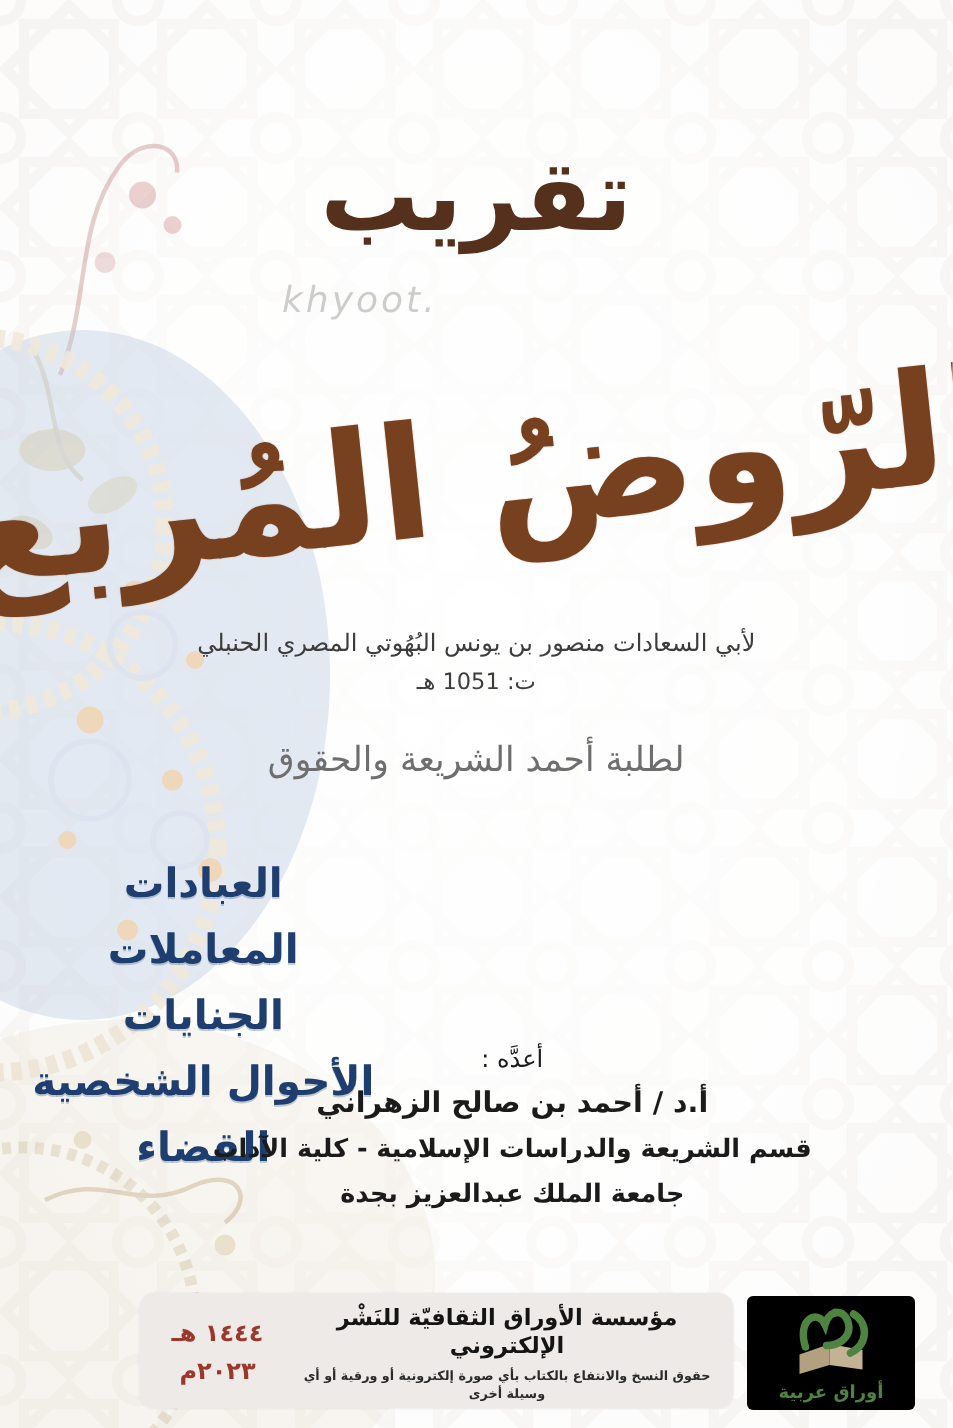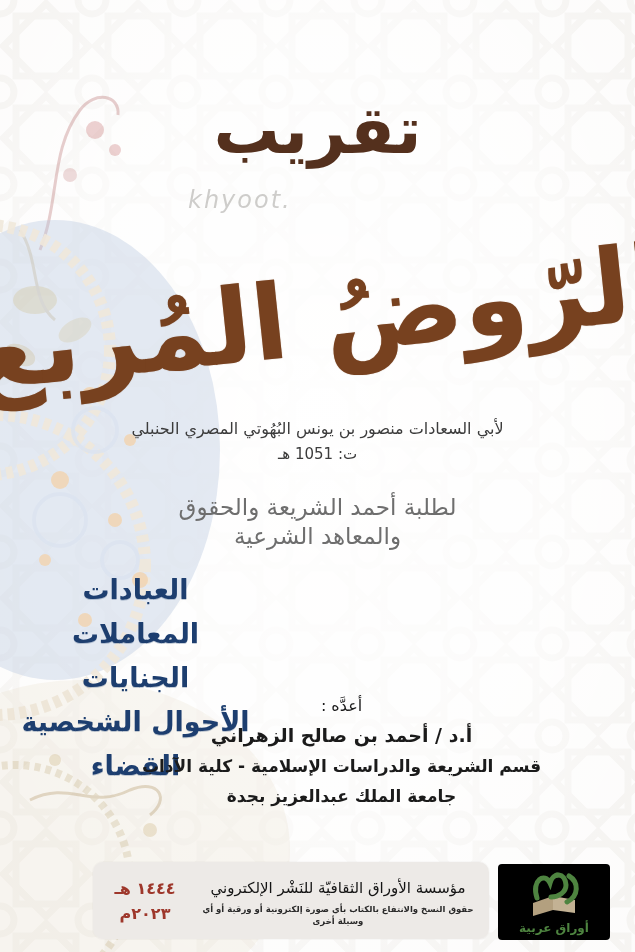--- a/index.html
+++ b/index.html
@@ -58,21 +58,21 @@
   .prepared .p-univ{font-size:17px;font-weight:bold;margin-top:10px}
 
   .footer-box{
     top:862px;left:93px;width:396px;height:77px;
     background:#edeae7;border-radius:10px;
     display:flex;flex-direction:row;align-items:center;direction:rtl;
     box-shadow:0 0 0 1px rgba(0,0,0,.02);
   }
   .footer-main{flex:1;text-align:center;padding:4px 6px 0 2px}
   .publisher-title{
-    font-size:15px;font-weight:normal;color:#141414;direction:rtl;line-height:19px;
+    font-size:15px;font-weight:bold;color:#141414;direction:rtl;line-height:19px;
   }
   .copyright{
     margin-top:5px;font-size:8.5px;font-weight:600;color:#2a2a2a;
     line-height:12px;direction:rtl;
   }
   .footer-dates{
     width:92px;text-align:center;color:#9e372b;
     font-size:16px;font-weight:bold;line-height:25px;direction:rtl;
     padding-left:6px;
   }
@@ -153,21 +153,20 @@
 
 <div class="layer watermark">khyoot.</div>
 
 <div class="layer main-title">الرّوضُ المُربع</div>
 
 <div class="layer author-line">لأبي السعادات منصور بن يونس البُهُوتي المصري الحنبلي</div>
 <div class="layer death-line">ت: 1051 هـ</div>
 
 <div class="layer audience">
   <div>لطلبة أحمد الشريعة والحقوق</div>
-  <div>والمعاهد الشرعية</div>
 </div>
 
 <div class="layer topics">
   <div class="topic-item">العبادات</div>
   <div class="topic-item">المعاملات</div>
   <div class="topic-item">الجنايات</div>
   <div class="topic-item">الأحوال الشخصية</div>
   <div class="topic-item">القضاء</div>
 </div>
 

